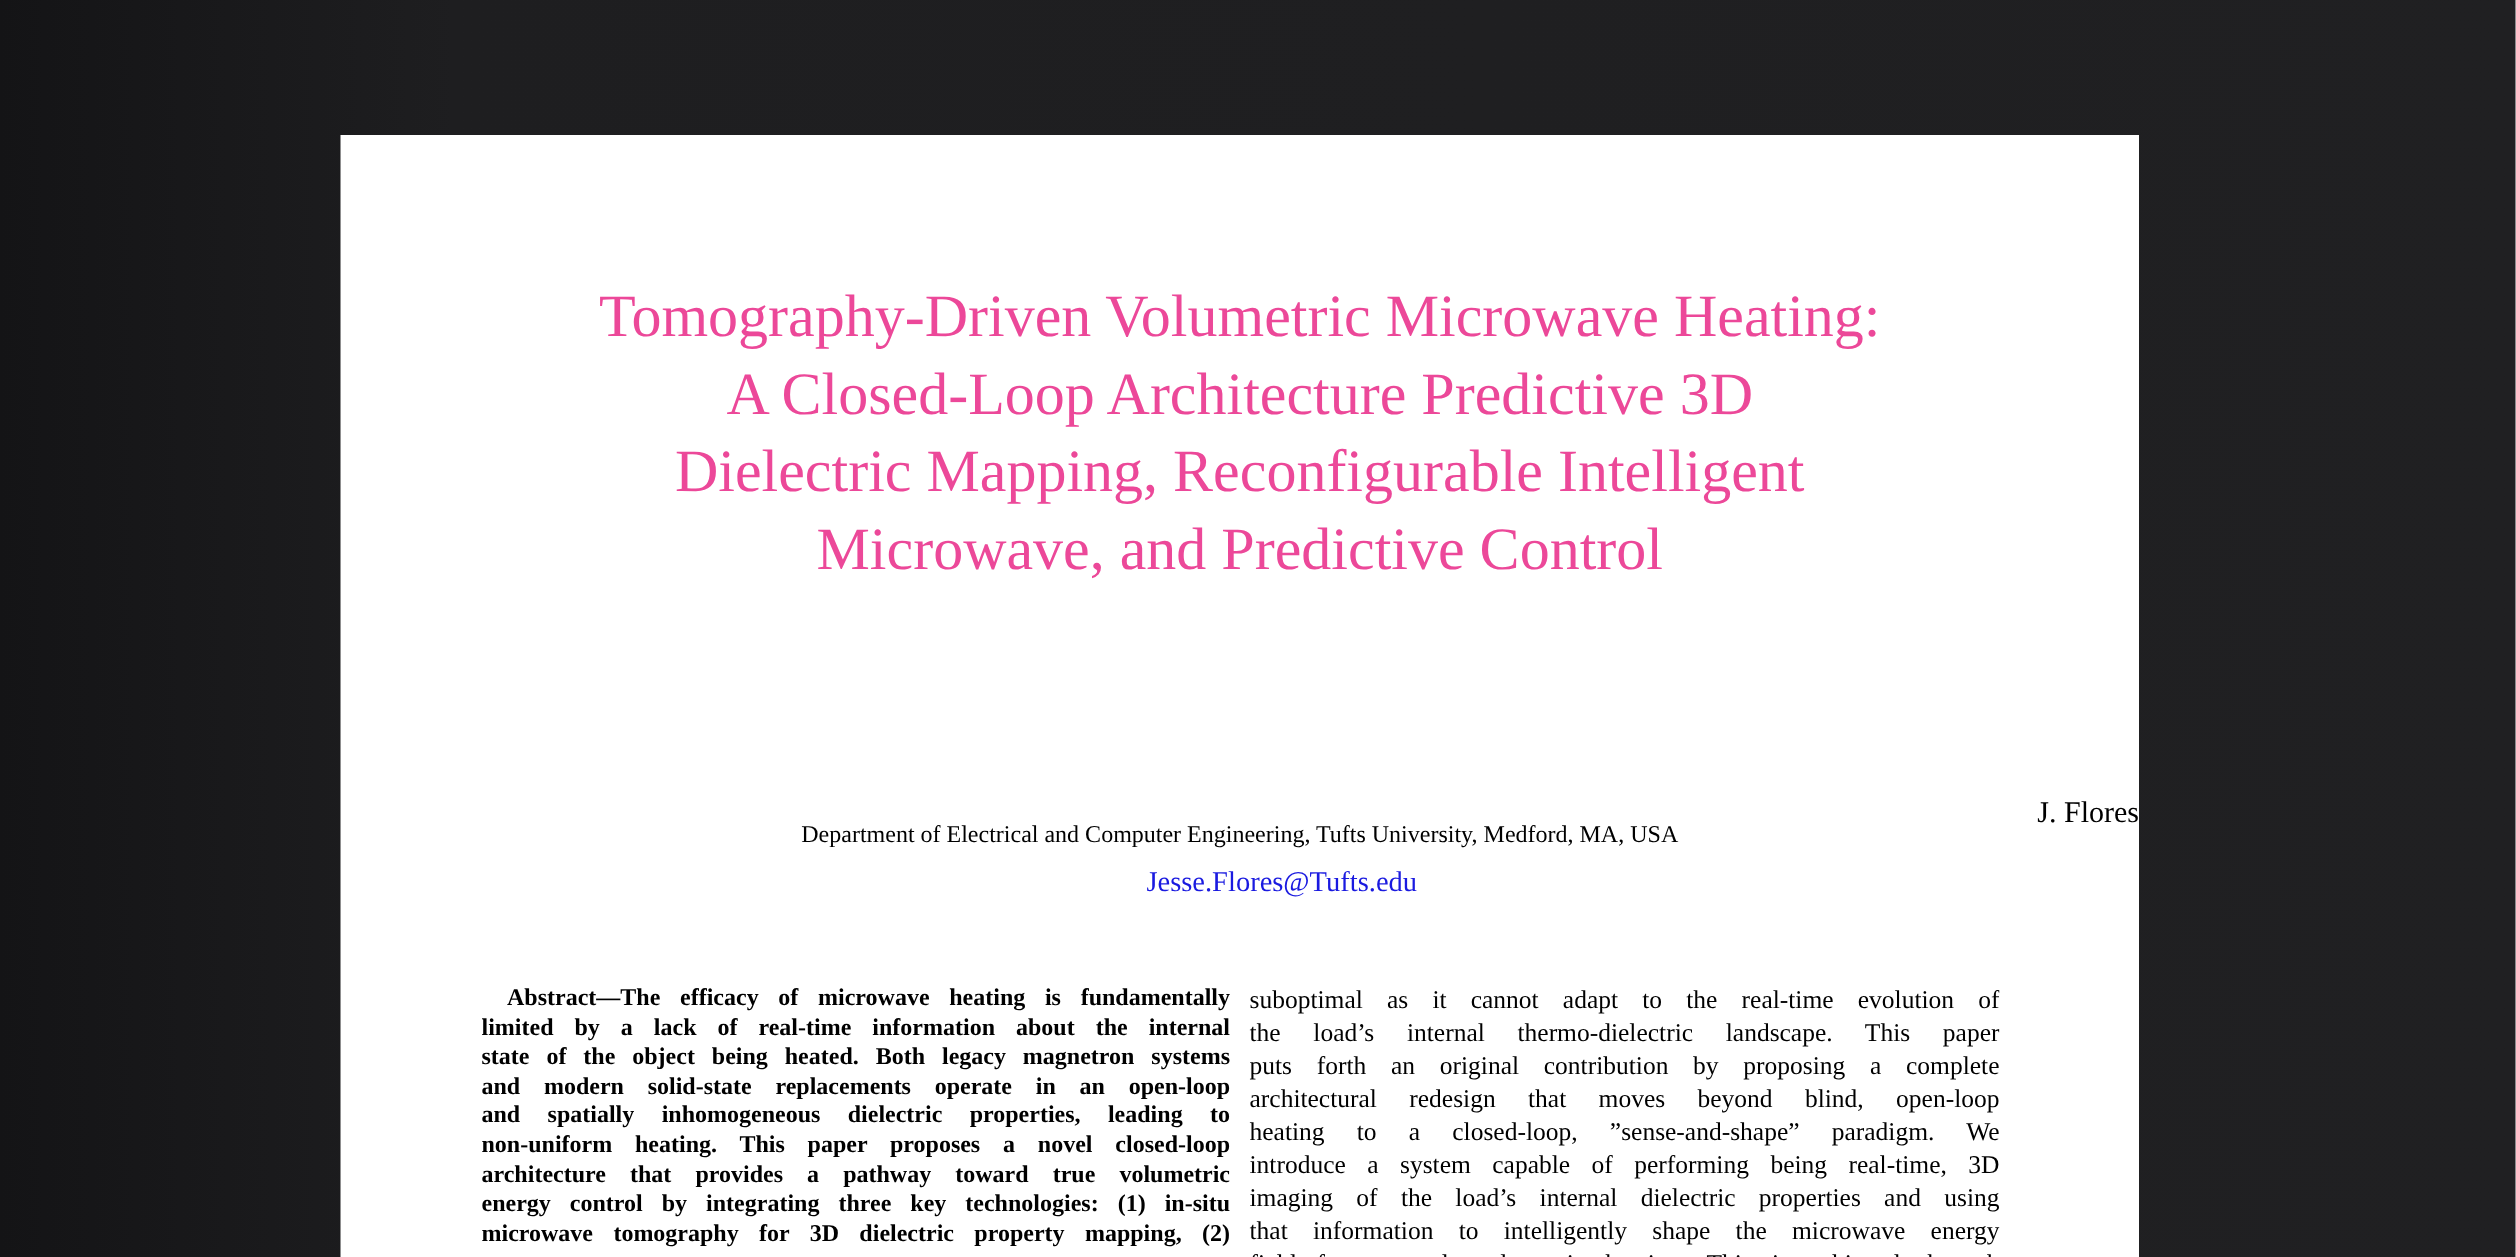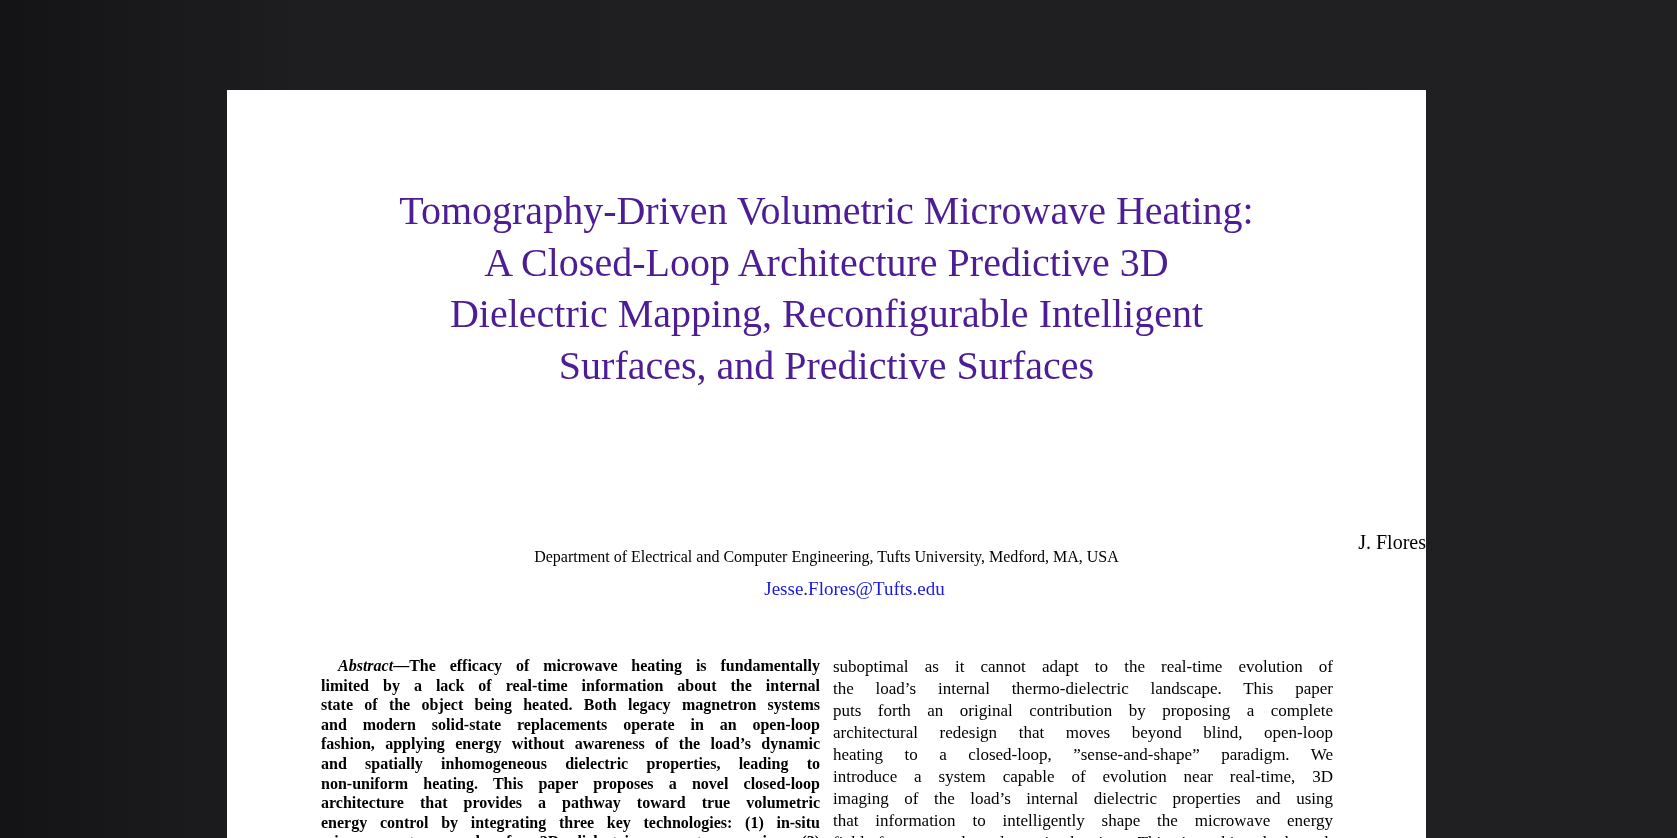--- a/index.html
+++ b/index.html
@@ -20,21 +20,21 @@
     width: 1199px; height: 1500px;
     background: #ffffff;
     color: #000000;
   }
   .title {
     position: absolute;
     left: 0; top: 95px; width: 100%;
     text-align: center;
     font-size: 40px;
     line-height: 51.5px;
-    color: #4c1d95;
+    color: #ec4899;
   }
   .title div { white-space: nowrap; }
   .byline {
     position: absolute;
     left: 0; width: 100%;
     text-align: center;
   }
   .author { top: 441px; font-size: 20px; text-align: right; }
   .affil  { top: 458px; font-size: 16px; }
   .email  { top: 488px; font-size: 19px; margin-left: 28px; }
@@ -68,47 +68,46 @@
 </head>
 <body style="background: linear-gradient(90deg, rgb(20, 20, 22) 0%, rgb(30, 30, 32) 18%, rgb(32, 32, 34) 100%);">
 
 <div class="viewer">
   <div class="page" style="background: rgb(255, 255, 255);">
 
     <div class="title">
       <div>Tomography-Driven Volumetric Microwave Heating:</div>
       <div>A Closed-Loop Architecture Predictive 3D</div>
       <div>Dielectric Mapping, Reconfigurable Intelligent</div>
-      <div>Surfaces, and Predictive Surfaces</div>
+      <div>Microwave, and Predictive Control</div>
     </div>
 
     <div class="byline author">J. Flores</div>
     <div class="byline affil">Department of Electrical and Computer Engineering, Tufts University, Medford, MA, USA</div>
     <div class="byline email">
       <a>Jesse.Flores@Tufts.edu</a>
     </div>
 
     <div class="col col-left">
-        <div class="ln j ind"><span style="font-style: italic;">Abstract</span><span>—The efficacy of microwave heating is fundamentally</span></div>
+        <div class="ln j ind"><span style="">Abstract</span><span>—The efficacy of microwave heating is fundamentally</span></div>
         <div class="ln j"><span>limited by a lack of real-time information about the internal</span></div>
         <div class="ln j"><span>state of the object being heated. Both legacy magnetron systems</span></div>
         <div class="ln j"><span>and modern solid-state replacements operate in an open-loop</span></div>
-        <div class="ln j"><span>fashion, applying energy without awareness of the load’s dynamic</span></div>
         <div class="ln j"><span>and spatially inhomogeneous dielectric properties, leading to</span></div>
         <div class="ln j"><span>non-uniform heating. This paper proposes a novel closed-loop</span></div>
         <div class="ln j"><span>architecture that provides a pathway toward true volumetric</span></div>
         <div class="ln j"><span>energy control by integrating three key technologies: (1) in-situ</span></div>
         <div class="ln j"><span>microwave tomography for 3D dielectric property mapping, (2)</span></div>
       </div>
     <div class="col col-right">
         <div class="ln j"><span>suboptimal as it cannot adapt to the real-time evolution of</span></div>
         <div class="ln j"><span>the load’s internal thermo-dielectric landscape. This paper</span></div>
         <div class="ln j"><span>puts forth an original contribution by proposing a complete</span></div>
         <div class="ln j"><span>architectural redesign that moves beyond blind, open-loop</span></div>
         <div class="ln j"><span>heating to a closed-loop, ”sense-and-shape” paradigm. We</span></div>
-        <div class="ln j"><span>introduce a system capable of evolution near real-time, 3D</span></div>
+        <div class="ln j"><span>introduce a system capable of performing being real-time, 3D</span></div>
         <div class="ln j"><span>imaging of the load’s internal dielectric properties and using</span></div>
         <div class="ln j"><span>that information to intelligently shape the microwave energy</span></div>
         <div class="ln j"><span>field for targeted, volumetric heating. This is achieved through</span></div>
       </div>
 
   </div>
 </div>
 
 </body></html>

